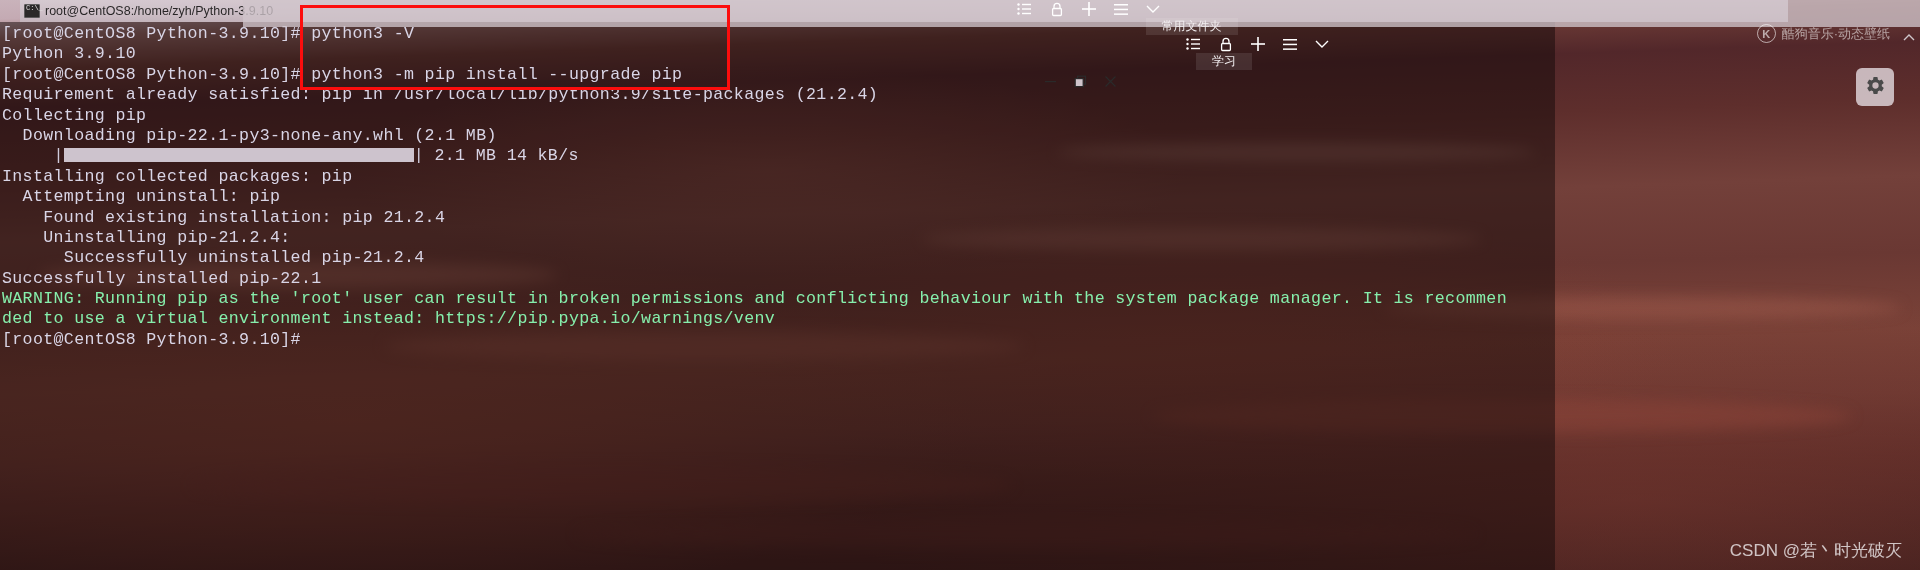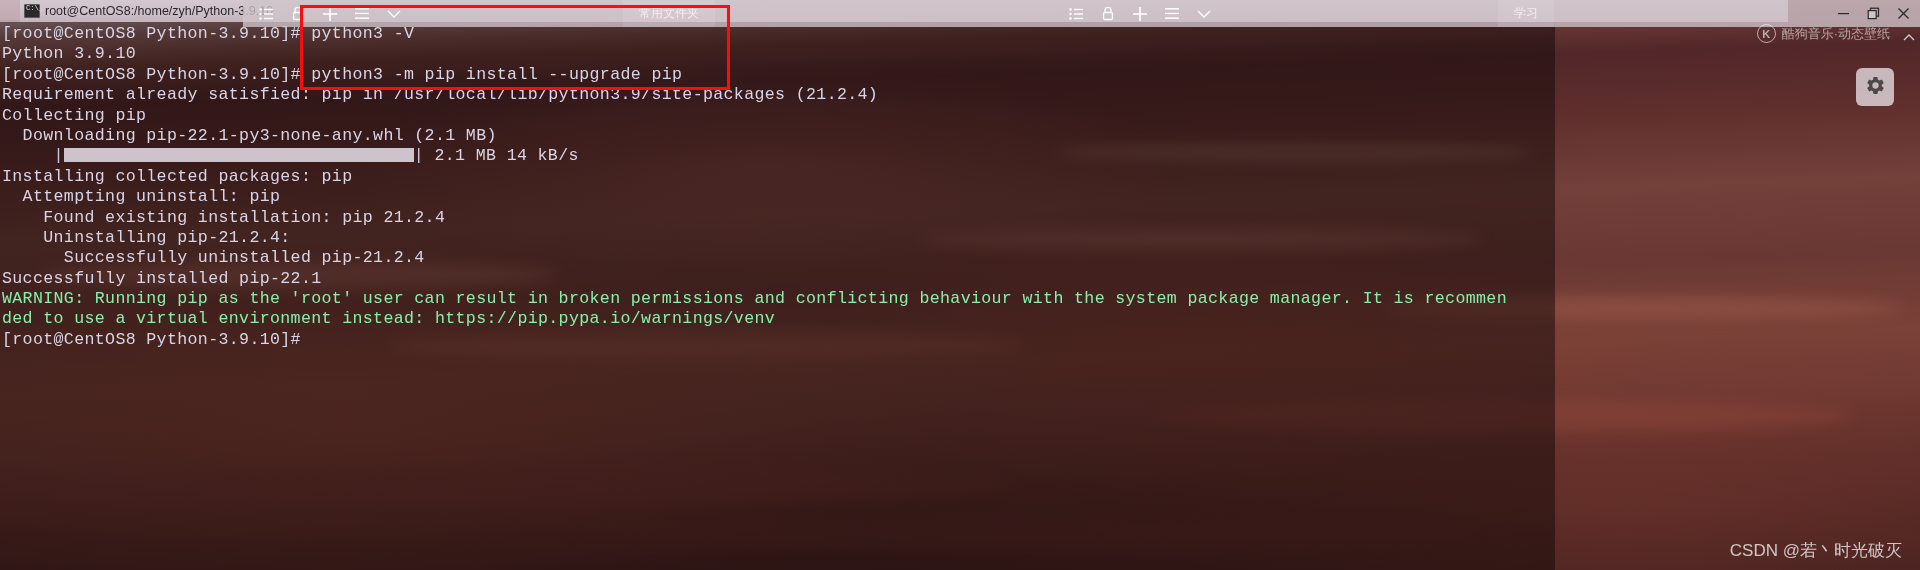--- a/index.html
+++ b/index.html
@@ -101,20 +101,21 @@
     background: #cdc3cd;
   }
 
   
   #top-panel {
     position: absolute; left: 243px; top: 0;
     width: 1677px; height: 27px;
     background: rgba(208,196,203,.78);
     display: flex; align-items: center;
     pointer-events: none;
+    flex-direction: column;
   }
   .panel-icons {
     display: flex; align-items: center; gap: 14px;
     height: 27px;
   }
   .pic { width: 18px; height: 18px; display: flex; align-items: center; justify-content: center; }
   .pic svg { display: block; }
 
   .panel-tab {
     height: 27px;

